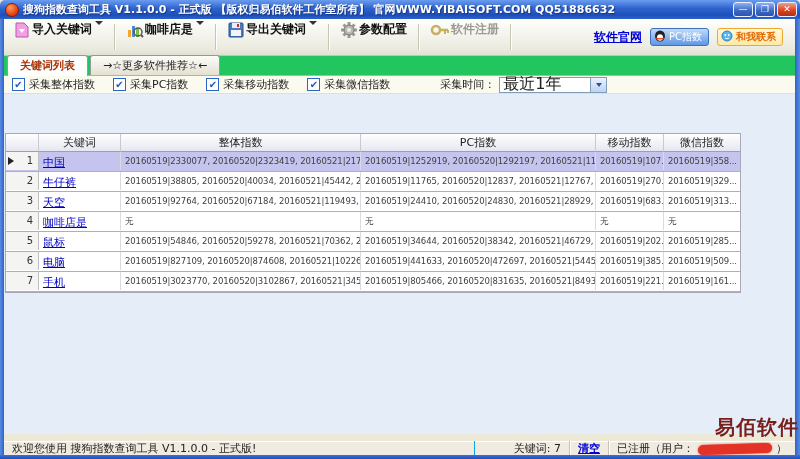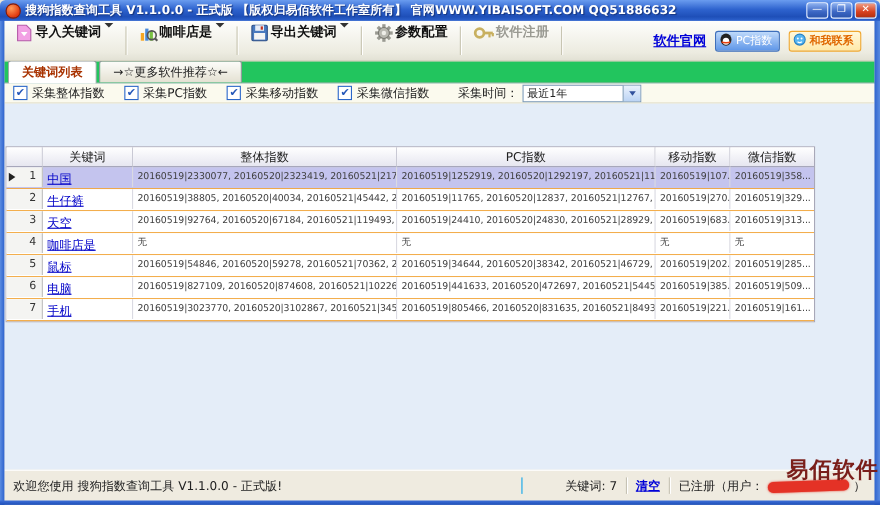--- a/index.html
+++ b/index.html
@@ -49,24 +49,24 @@
     cursor:pointer;margin-right:2px;position:relative;}
   .tab.active{background:#FFFFFF;color:#A83200;font-weight:bold;top:1px;padding-bottom:3px;z-index:2;}
   
   .panel{position:absolute;top:76px;left:4px;right:5px;bottom:25px;background:#E4EDF8;overflow:hidden;}
   .filterbar{position:absolute;top:0;left:0;right:0;height:18px;background:#FBFAEE;
     border-bottom:1px solid #E4E0CC;display:flex;align-items:center;font-size:11px;color:#222;
     padding-left:8px;box-sizing:border-box;gap:0;}
   .chk-item{display:flex;align-items:center;margin-right:18px;cursor:pointer;}
   .chk{width:11px;height:11px;background:#fff;border:1px solid #2A66C8;margin-right:4px;
     display:flex;align-items:center;justify-content:center;font-size:10px;line-height:10px;color:#2457B8;}
-  .time-label{margin-left:8px;margin-right:4px;}
+  .time-label{margin-left:32px;margin-right:4px;}
   .combo{width:108px;height:16px;background:#fff;border:1px solid #7F9DB9;display:flex;
     align-items:center;box-sizing:border-box;cursor:pointer;}
-  .combo .val{flex:1;font-size:10px;padding-left:3px;white-space:nowrap;overflow:hidden;}
+  .combo .val{flex:1;font-size:16px;padding-left:3px;white-space:nowrap;overflow:hidden;}
   .combo .btn{width:15px;align-self:stretch;border-left:1px solid #7F9DB9;
     background:linear-gradient(180deg,#EAF1FC,#BCD4F4);display:flex;align-items:center;justify-content:center;}
   .combo .btn .caret{border-top-color:#30509C;border-left-width:3px;border-right-width:3px;border-top-width:4px;margin:0;}
   
   .dgrid{position:absolute;top:18px;left:1px;width:734px;background:#fff;border:1px solid #A8A8B8;box-sizing:content-box;margin-top:39px;}
   .hrow,.trow{display:flex;}
   .hcell{background:linear-gradient(180deg,#FFFFFF,#E6E6F0);border-right:1px solid #C9C9D4;
     border-bottom:1px solid #9E9EB4;font-size:11px;color:#222;text-align:center;height:18px;
     line-height:18px;box-sizing:border-box;overflow:hidden;white-space:nowrap;}
   .trow{height:19px;border-bottom:1px solid #F2A63A;background:#fff;}
@@ -76,21 +76,21 @@
   .cell.rh{background:#F4F4F2;border-right:1px solid #BFBFBF;color:#333;font-size:10px;
     display:flex;align-items:center;justify-content:flex-end;padding:0 5px 0 2px;gap:4px;}
   .trow.selected .cell.rh{background:#F4F4F2;}
   .arrow{width:0;height:0;border-top:4px solid transparent;border-bottom:4px solid transparent;
     border-left:6px solid #222;margin-right:auto;}
   .kw{color:#0000C8;text-decoration:underline;font-size:11px;cursor:pointer;}
   .dat{font-size:8.5px;color:#404040;letter-spacing:-0.1px;}
   .c-rh{width:33px;} .c-kw{width:82px;} .c-ov{width:240px;} .c-pc{width:235px;}
   .c-mb{width:68px;} .c-wx{width:76px;border-right:none !important;}
   
-  .statusbar{position:absolute;left:4px;right:5px;bottom:4px;height:28px;background:#EFEBE0;
+  .statusbar{position:absolute;left:4px;right:5px;bottom:4px;height:14px;background:#EFEBE0;
     border-top:1px solid #FFF;display:flex;align-items:center;font-size:11px;color:#222;box-sizing:border-box;}
   .sb-sec{padding:0 8px;height:15px;line-height:15px;border-right:1px solid #C6C2B4;
     box-shadow:1px 0 0 #FFF;white-space:nowrap;display:flex;align-items:center;gap:4px;}
   .sb-sec.grow{flex:1;border-right:none;box-shadow:none;}
   .sb-sec.first{border-left:none;}
   .clear-link{color:#0000D8;font-weight:bold;text-decoration:underline;cursor:pointer;}
   .scribble{display:inline-block;width:74px;height:10px;background:#E43226;border-radius:5px;
     transform:rotate(-2deg);box-shadow:0 0 2px #E43226;}
   .watermark{position:absolute;right:1px;bottom:18px;font-size:20px;font-weight:bold;
     color:#7A1E1A;z-index:20;letter-spacing:1px;white-space:nowrap;}

